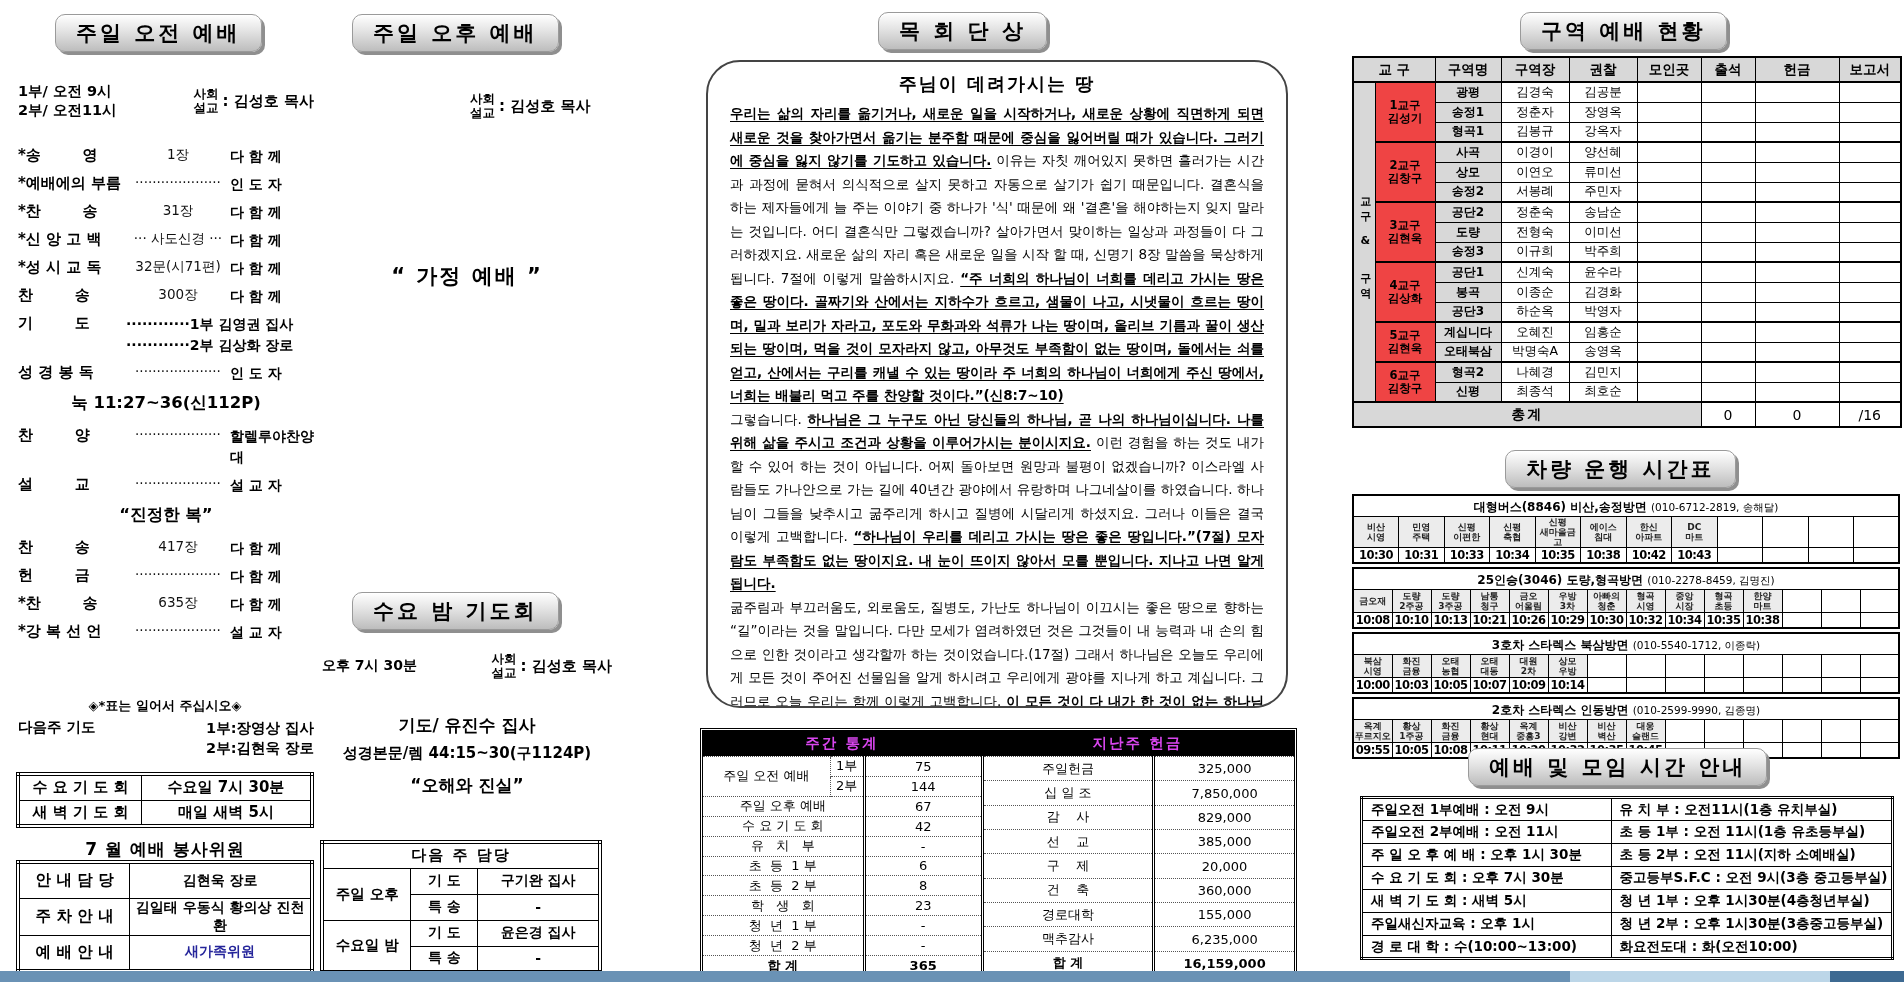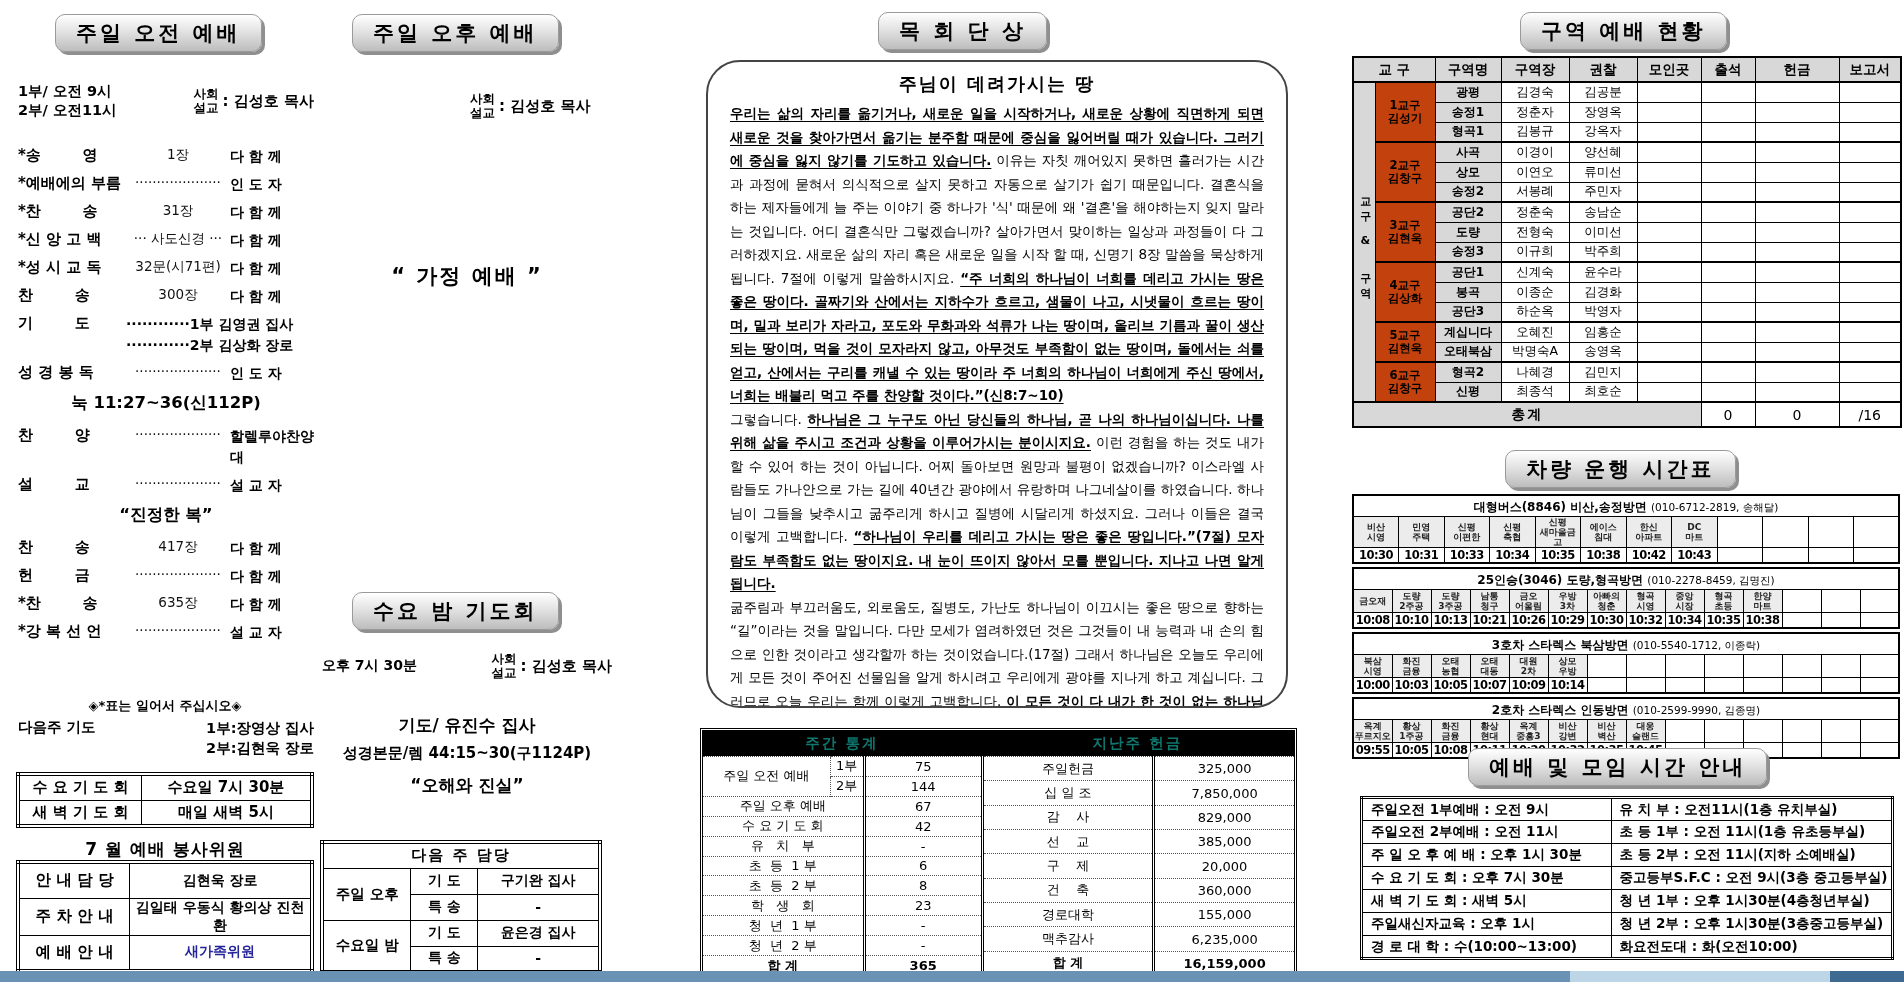--- a/index.html
+++ b/index.html
@@ -46,40 +46,40 @@
   .duty .dk { width:24%; }
 
   
   .sermon-box { border:2px solid #444; border-radius:34px; padding:8px 22px 8px 22px; overflow:hidden; }
   .sermon-title { text-align:center; font-weight:bold; font-size:18px; letter-spacing:2px; margin:2px 0 6px 0; }
   .para { font-size:13.5px; line-height:23.5px; text-align:justify; word-break:break-all; }
   .bu { font-weight:bold; text-decoration:underline; text-underline-offset:3px; }
 
   
   .stats { border:3px double #000; }
-  .stats-head { display:flex; background:#000; color:#0f766e; font-weight:bold; font-size:14.5px; height:25px; align-items:center; }
+  .stats-head { display:flex; background:#000; color:#d946ef; font-weight:bold; font-size:14.5px; height:25px; align-items:center; }
   .stats-head div { text-align:center; letter-spacing:2px; }
   .stats-head .h1 { width:47%; } .stats-head .h2 { width:53%; }
   .stats-body { display:flex; height:219px; }
   .stats-body table { border-collapse:collapse; height:100%; }
   .stats-body td { border-top:1px dotted #555; font-size:13px; text-align:center; padding:0 2px; }
   .t-att { width:47%; } .t-off { width:53%; border-left:3px double #000; }
   td.sn { font-weight:normal; white-space:pre; }
   td.ss { border-left:1px dotted #555; width:34px; }
   td.sv { border-left:3px double #000; width:42%; }
   td.ov { border-left:3px double #000; width:45%; }
   tr.tot td { font-weight:bold; }
 
   
   .district { border-collapse:collapse; border:2.5px solid #000; width:548px; table-layout:fixed; }
   .district th, .district td { border:1px solid #000; text-align:center; font-size:12.5px; overflow:hidden; }
   .district th { background:#d8d8d8; height:25px; font-size:13.5px; }
   .district td { height:20px; }
   .district td.strip { background:#d8d8d8; font-weight:bold; font-size:11px; writing-mode:vertical-lr; text-orientation:upright; letter-spacing:3px; padding:2px 0; }
-  .district td.grp { background:#c2410c; white-space:pre-line; font-size:11.5px; line-height:13px; font-weight:bold; }
+  .district td.grp { background:#ef4444; white-space:pre-line; font-size:11.5px; line-height:13px; font-weight:bold; }
   .district td.dn { background:#d8d8d8; font-weight:bold; font-size:12px; }
   .district tr.gtop td { border-top:2.5px solid #000; }
   .district tr.total td { border-top:2.5px solid #000; height:25px; font-size:14px; }
   .district td.tlabel { background:#d8d8d8; font-weight:bold; letter-spacing:2px; }
 
   
   .bus-table { border-collapse:collapse; border:2px solid #000; width:100%; table-layout:fixed; margin-bottom:3px; }
   .bus-table td { border:1px solid #000; text-align:center; overflow:hidden; }
   .bt-cell { height:16px; white-space:nowrap; }
   .bt-bus, .bt-route { font-weight:bold; font-size:12px; }

